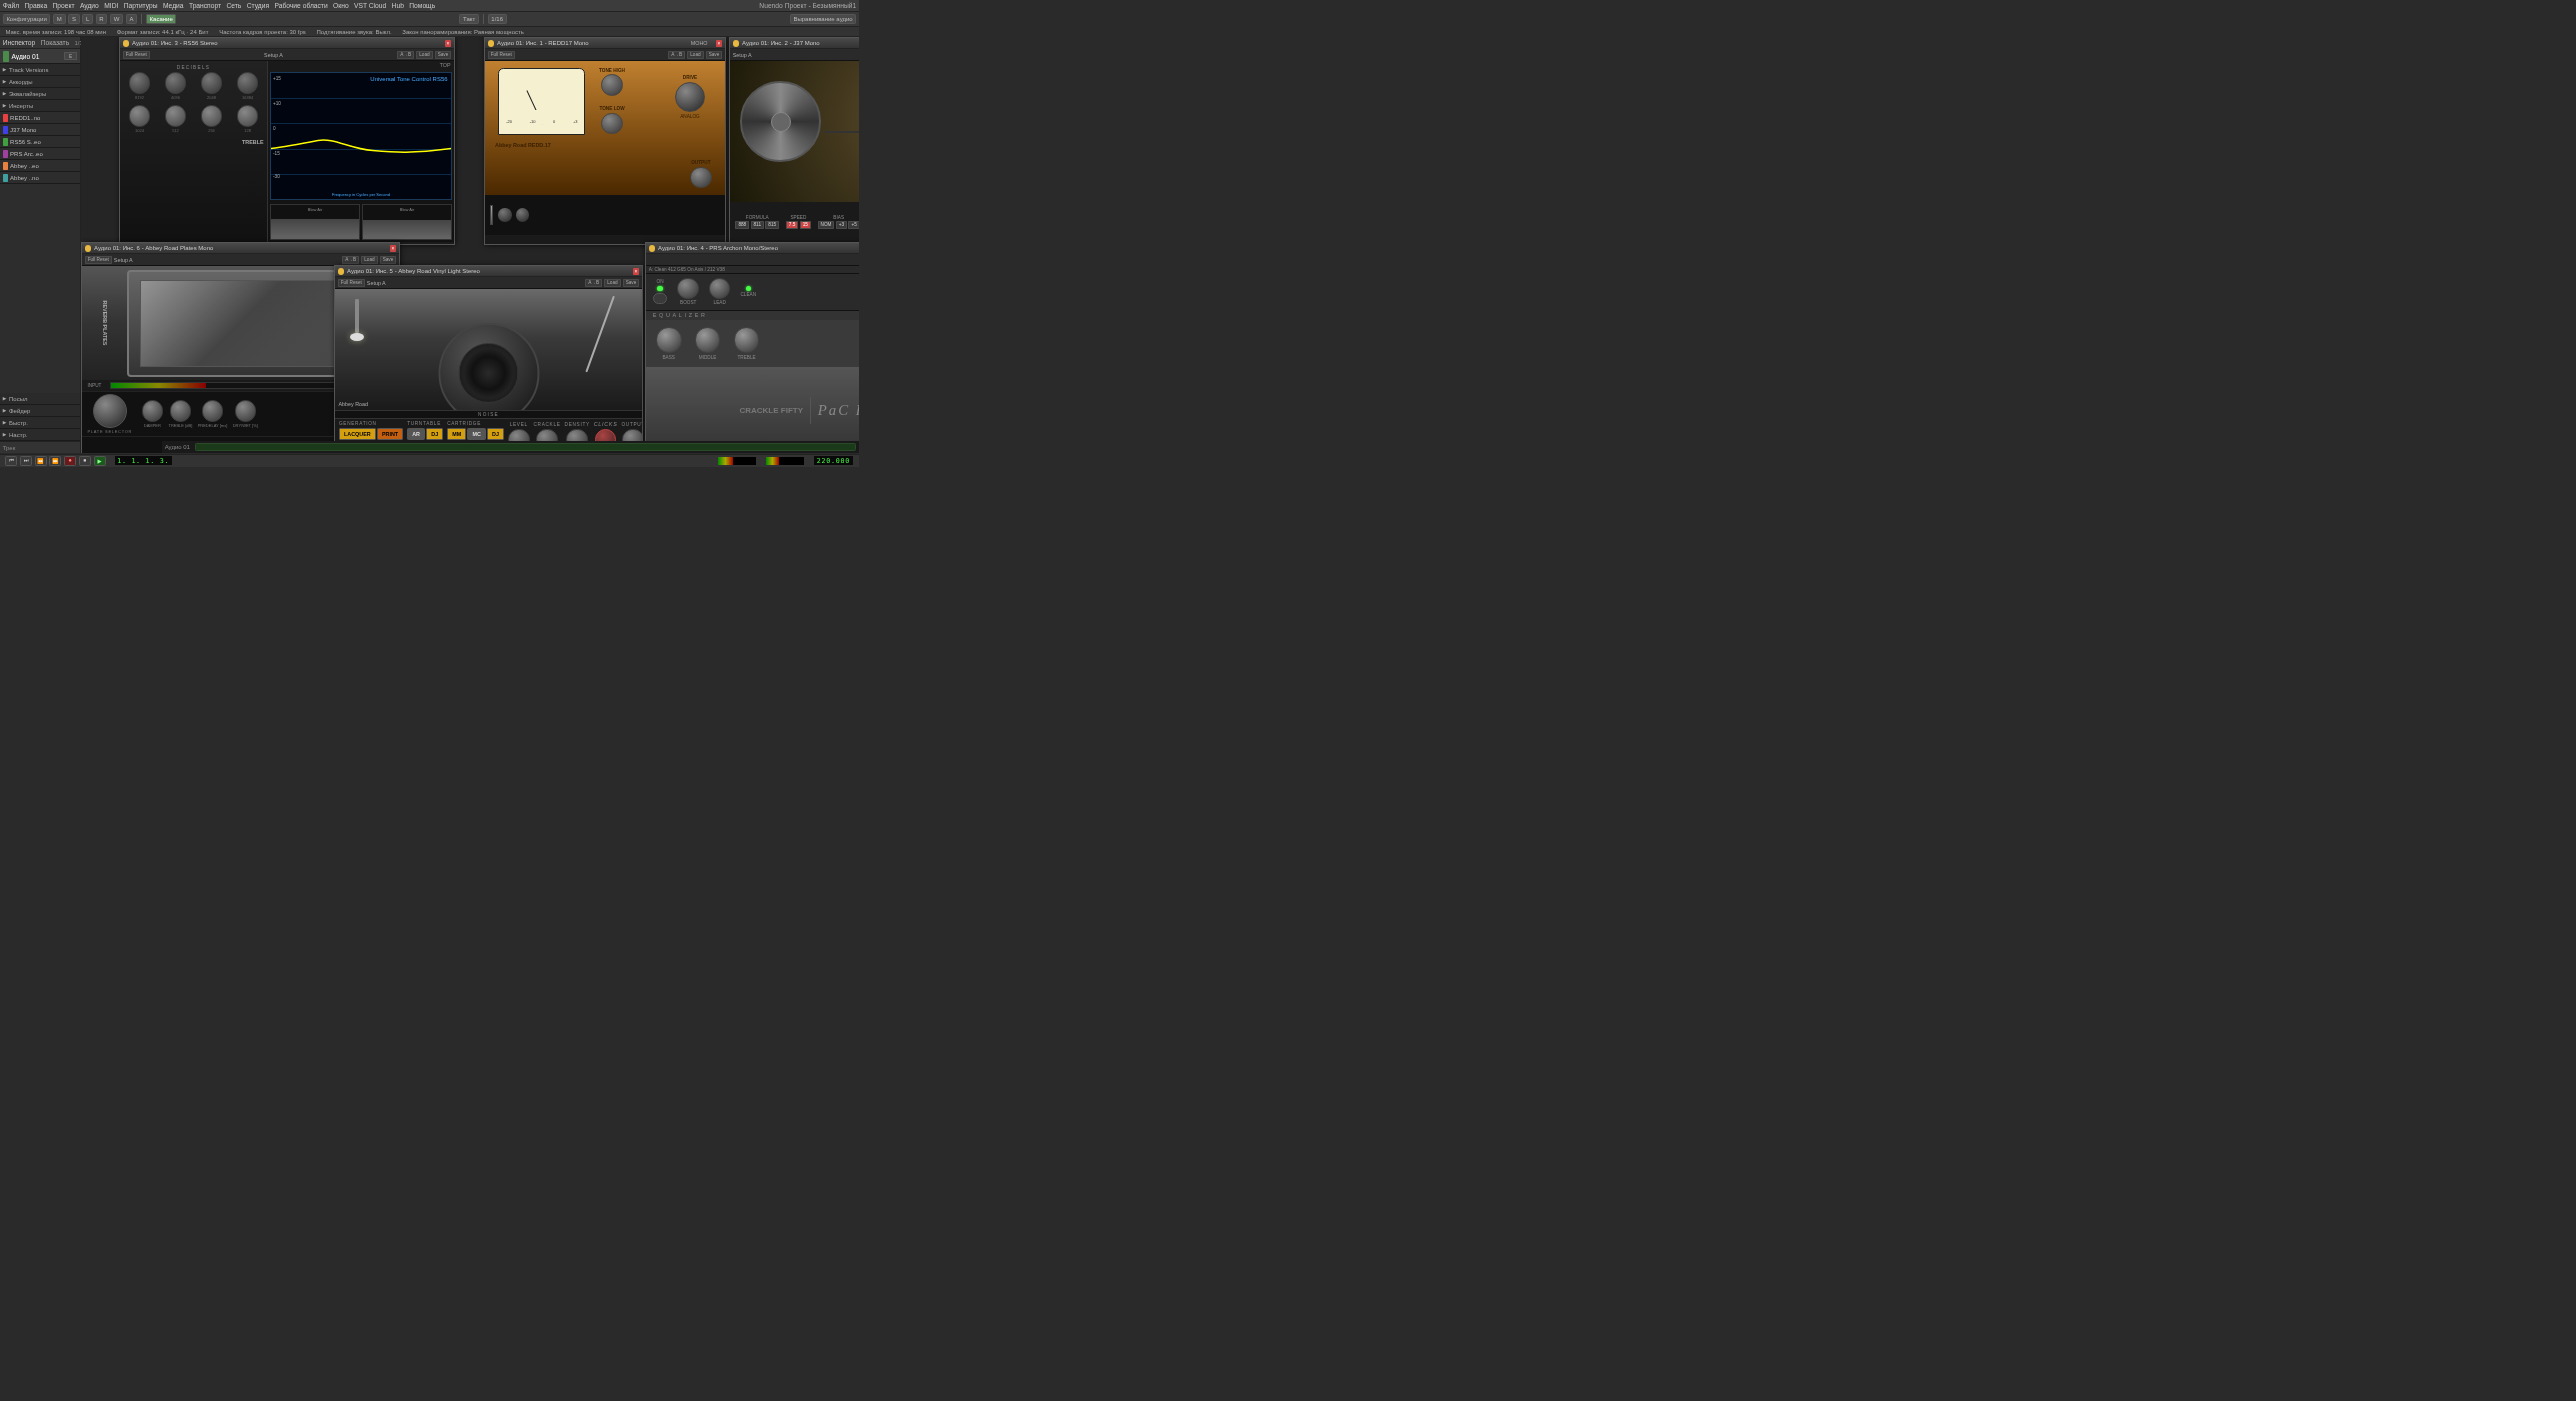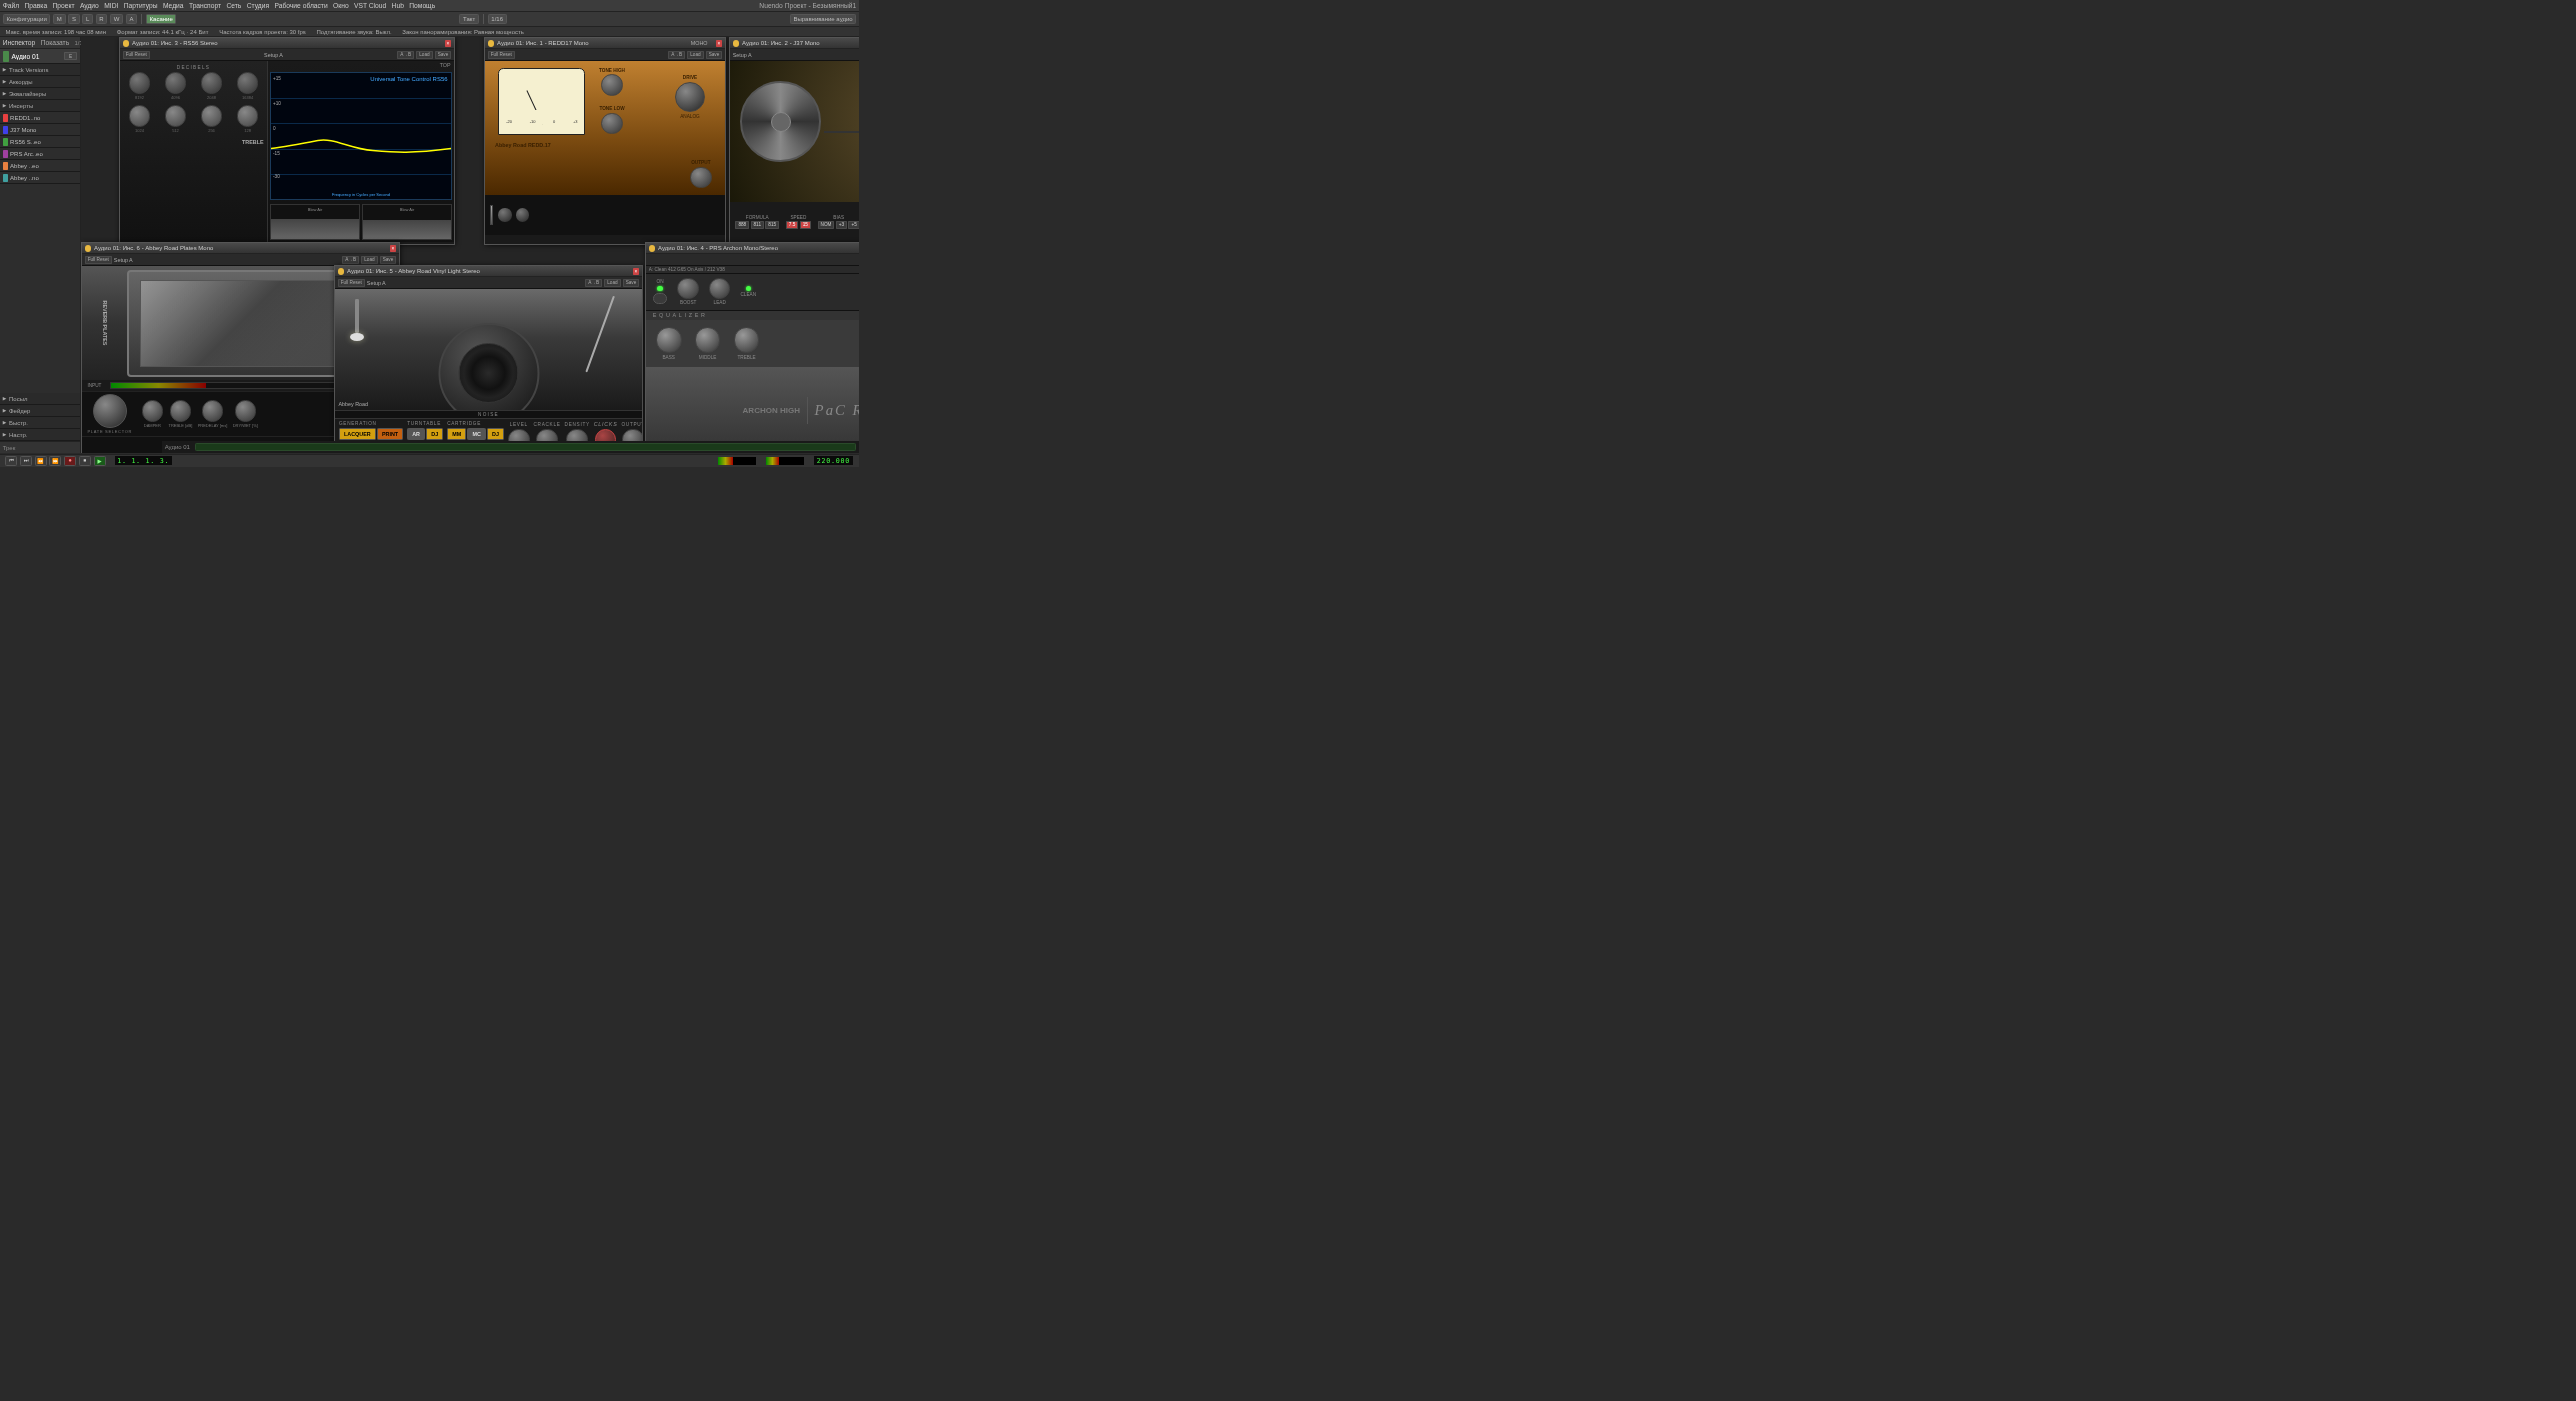--- a/index.html
+++ b/index.html
@@ -1092,21 +1092,21 @@
           </div>
           <div style="display:flex;flex-direction:column;align-items:center;gap:2px;">
             <div class="knob" style="width:25.5px;height:25.5px;background:radial-gradient(circle at 35% 30%,#999,#333);"></div>
             <span style="font-size:4.7px;color:#888;">TREBLE</span>
           </div>
 
         </div>
 
         <div class="archon-mid-section">
           <div style="display:flex;align-items:center;gap:6.7px;">
-            <div style="font-size:8px;color:#777;font-weight:bold;">ARCHON HIGH</div>
+            <div style="font-size:8px;color:#777;font-weight:bold;">CRACKLE FIFTY</div>
             <div style="width:1.3px;height:27px;background:#555;"></div>
 
             <div style="font-size:14.8px;color:#888;font-style:italic;font-family:serif;letter-spacing:2px;">PaC Ro Art</div>
           </div>
         </div>
 
         <div style="height:20px;background:#2a2a2a;display:flex;align-items:center;padding:0 6.7px;gap:10px;">
           
           
           

